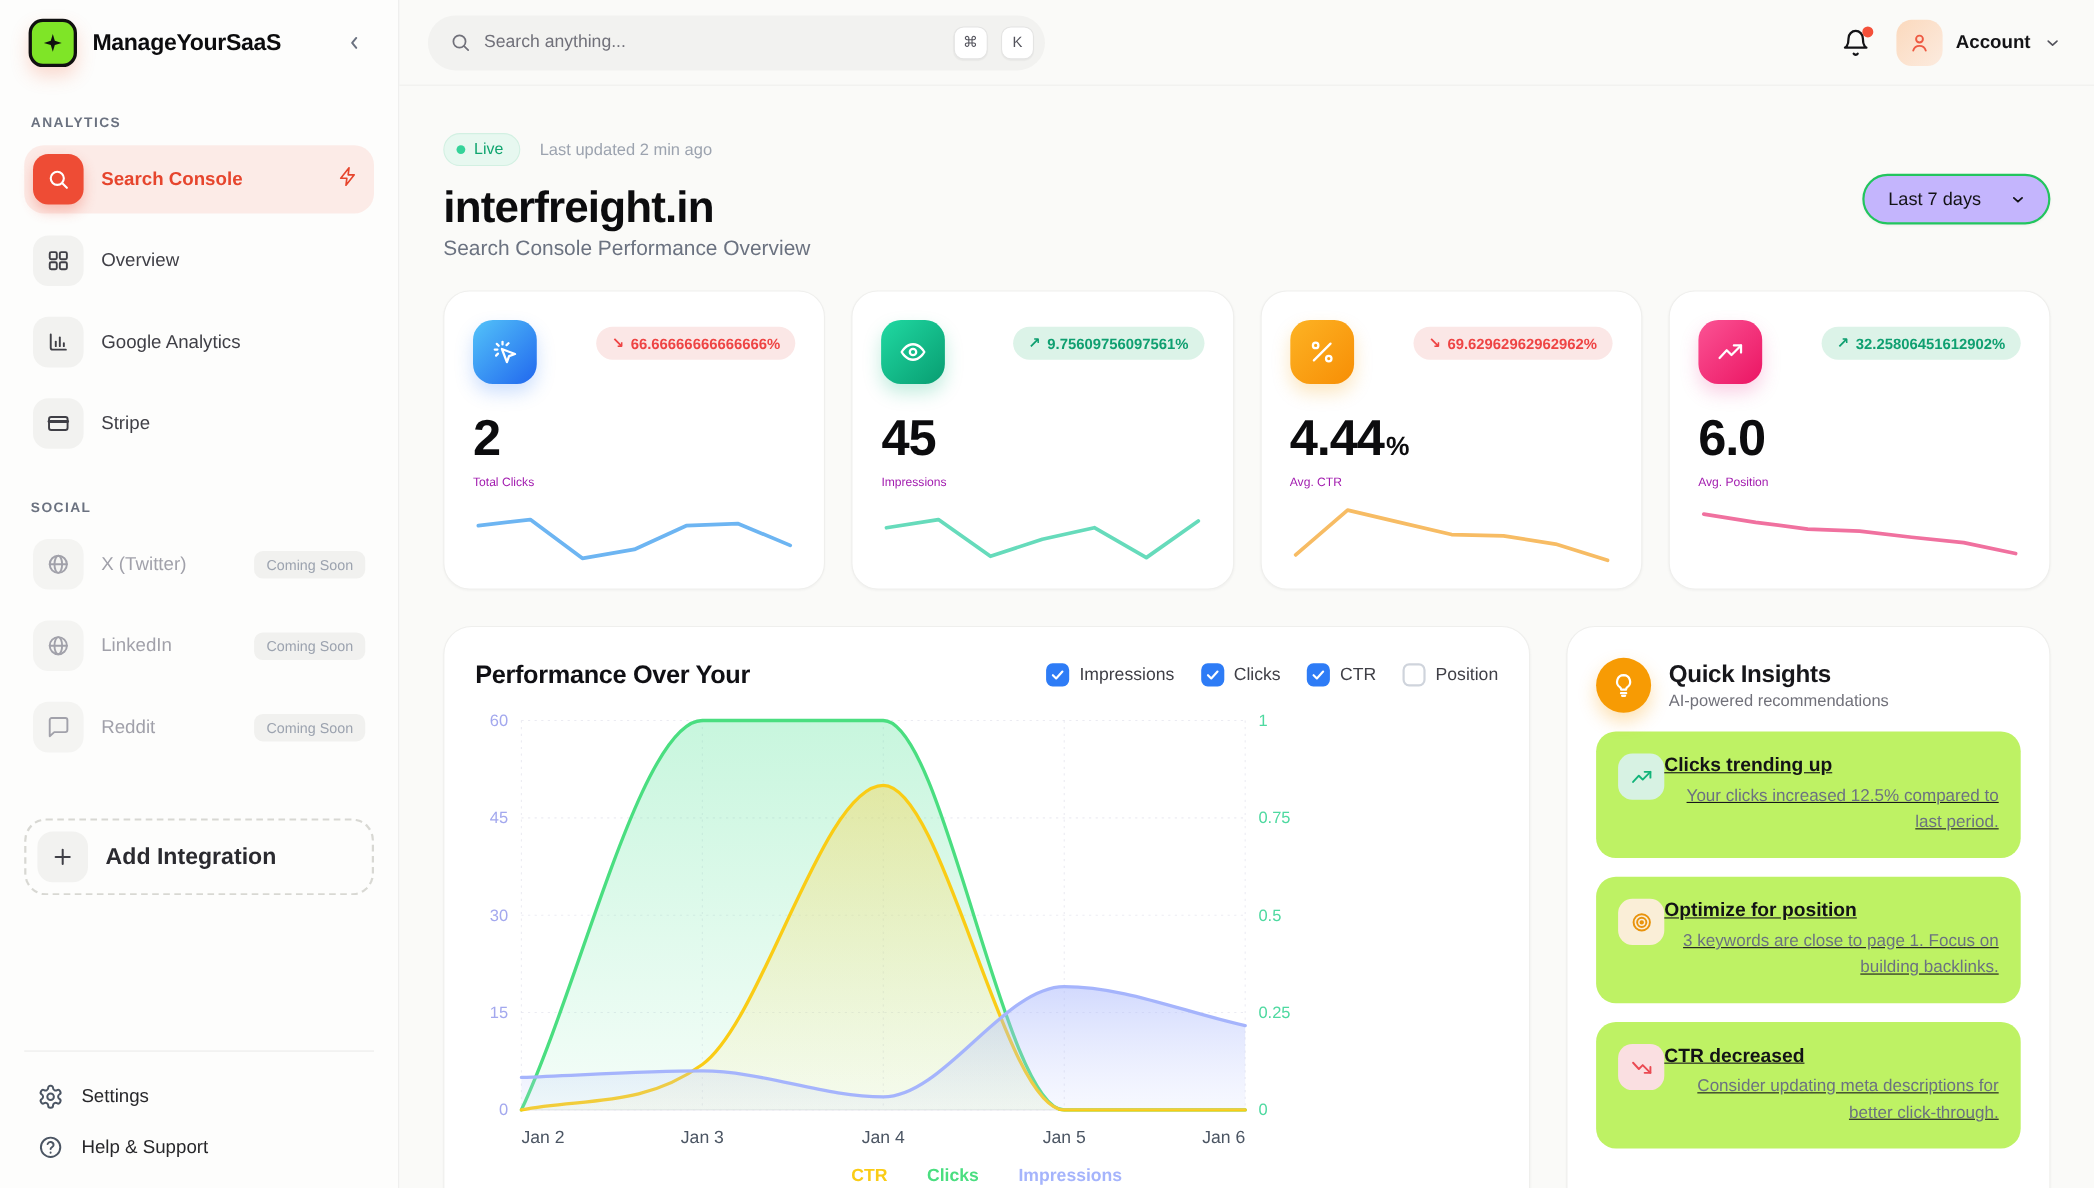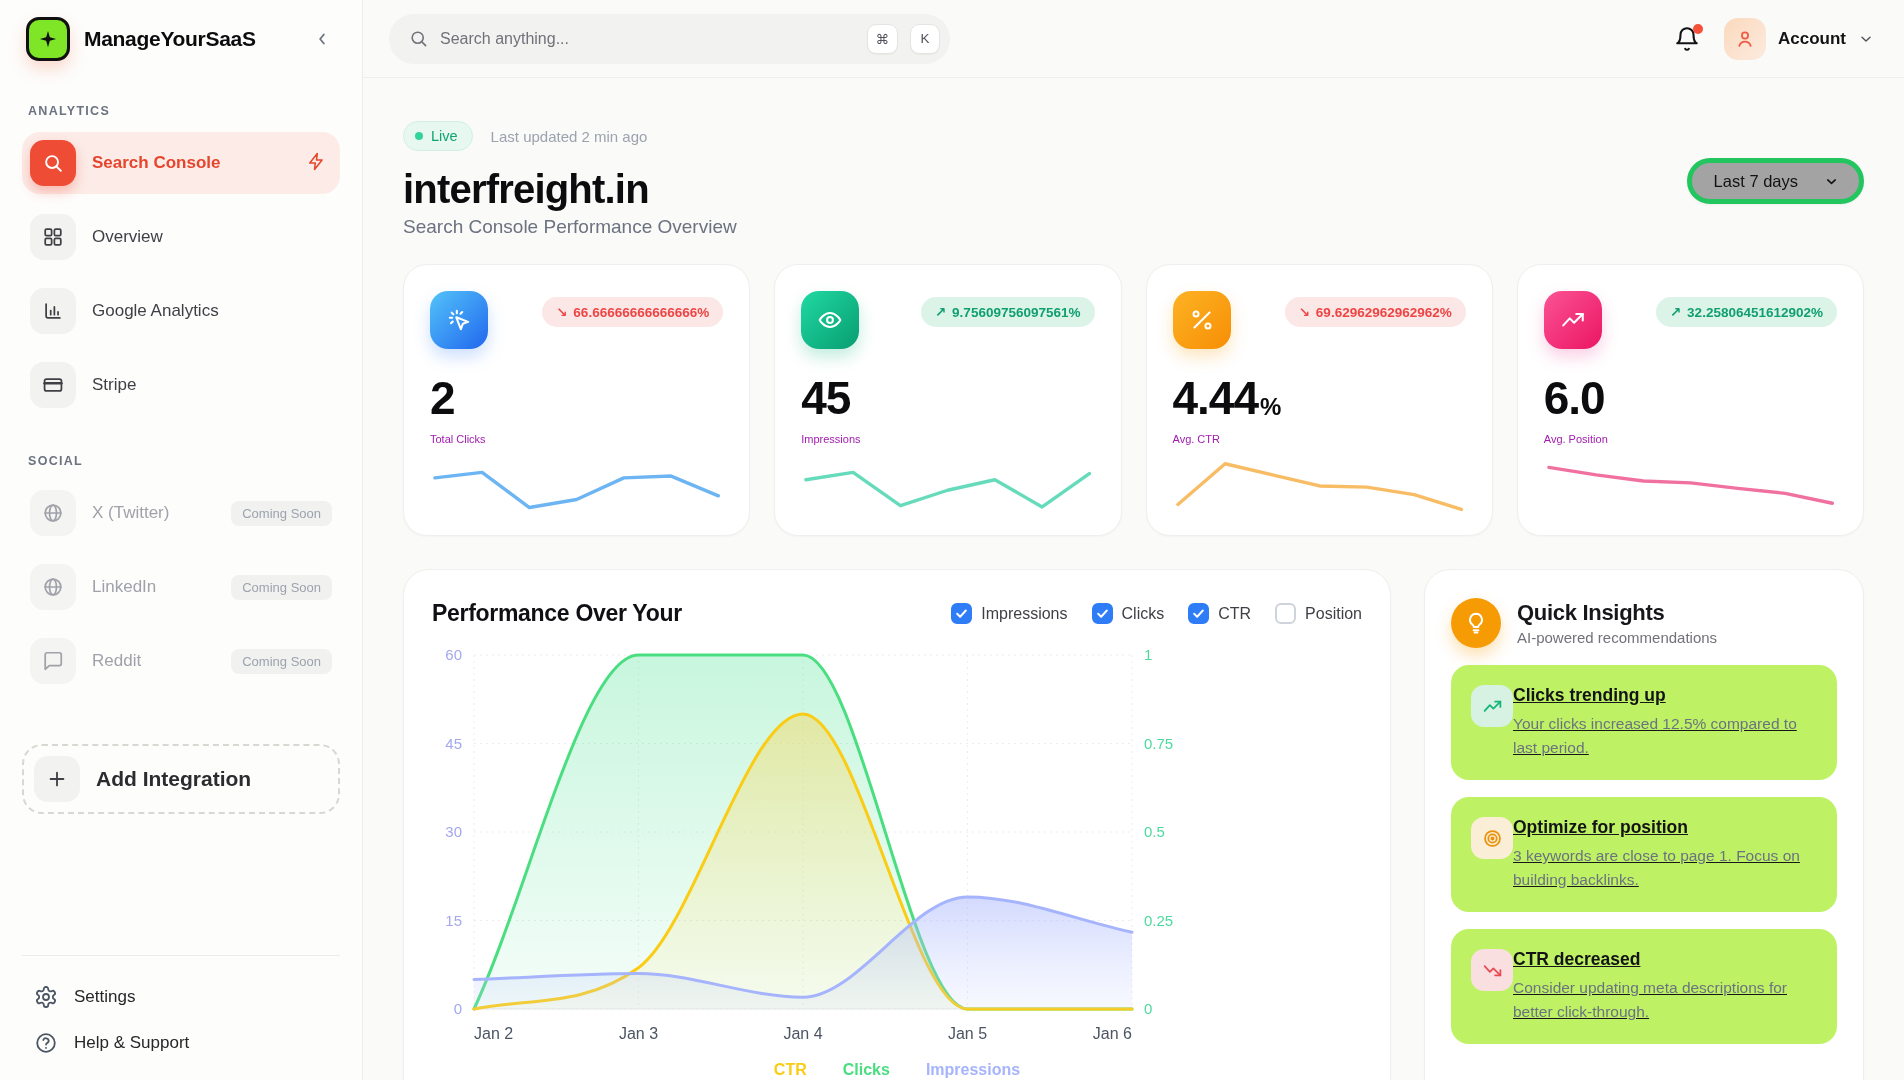--- a/index.html
+++ b/index.html
@@ -47,21 +47,21 @@
   .chev { color:#52525b; display:flex; }
 
   
   .main { flex:1; background:#fafaf8; overflow:hidden; position:relative; padding:43px 40px 0; }
   .meta-row { display:flex; align-items:center; gap:18px; }
   .live-pill { height:30px; display:flex; align-items:center; gap:8px; background:#e7f8f0; border:1px solid #d2f0e2; border-radius:999px; padding:0 14px 0 11px; color:#10a56f; font-size:14.5px; font-weight:500; }
   .live-dot { width:8px; height:8px; border-radius:50%; background:#34d399; }
   .updated { font-size:15px; color:#9ca3af; }
   .page-title { margin-top:13px; font-size:40px; line-height:50px; font-weight:800; letter-spacing:-.8px; color:#0c0c0e; }
   .page-subtitle { margin-top:2px; font-size:19px; color:#6b7280; }
-  .range-btn { position:absolute; top:80px; right:40px; height:46px; background:#a3a3a3; border:5px solid #22c55e; border-radius:999px; padding:0 20px 0 22px; display:flex; align-items:center; gap:26px; font-size:16.5px; color:#131316; box-shadow:0 1px 3px rgba(0,0,0,.05); cursor:pointer; }
+  .range-btn { position:absolute; top:80px; right:40px; height:46px; background:#c4b5fd; border:2px solid #22c55e; border-radius:999px; padding:0 20px 0 22px; display:flex; align-items:center; gap:26px; font-size:16.5px; color:#131316; box-shadow:0 1px 3px rgba(0,0,0,.05); cursor:pointer; }
 
   
   .stats-row { margin-top:26px; display:grid; grid-template-columns:repeat(4,1fr); gap:24px; }
   .stat-card { background:#fff; border:1px solid #efefed; border-radius:24px; padding:26px 26px 18px; height:272px; display:flex; flex-direction:column; box-shadow:0 1px 2px rgba(0,0,0,.03); }
   .stat-top { display:flex; justify-content:space-between; align-items:flex-start; }
   .stat-icon { width:58px; height:58px; border-radius:18px; display:flex; align-items:center; justify-content:center; color:#fff; }
   .ig-blue { background:linear-gradient(135deg,#53c3f9,#2167ee); box-shadow:0 8px 16px rgba(59,130,246,.25); }
   .ig-teal { background:linear-gradient(135deg,#20d9a2,#089d71); box-shadow:0 8px 16px rgba(16,185,129,.25); }
   .ig-orange { background:linear-gradient(135deg,#fdb324,#f78e05); box-shadow:0 8px 16px rgba(245,158,11,.25); }
   .ig-pink { background:linear-gradient(135deg,#fb5394,#eb1563); box-shadow:0 8px 16px rgba(236,72,153,.25); }
@@ -100,21 +100,21 @@
   .bulb-circle { width:50px; height:50px; border-radius:50%; background:#f79b04; display:flex; align-items:center; justify-content:center; color:#fff; box-shadow:0 8px 16px rgba(247,155,4,.3); }
   .ins-title { font-size:22px; font-weight:800; letter-spacing:-.3px; }
   .ins-sub { font-size:15px; color:#71717a; margin-top:3px; }
   .ins-item { margin-top:17px; background:#bef264; border-radius:18px; padding:20px; display:flex; align-items:flex-start;text-decoration:underline; }
   .ins-item:first-of-type { margin-top:26px; }
   .ins-icon { width:42px; height:42px; border-radius:13px; display:flex; align-items:center; justify-content:center; flex:0 0 42px; }
   .ii-green { background:#d7f2e3; color:#12b479; }
   .ii-amber { background:#faeed7; color:#e9930c; }
   .ii-red { background:#fadfe1; color:#ea4a52; }
   .ins-item-title { font-size:17.5px; font-weight:700; color:#131316; }
-  .ins-item-desc { margin-top:6px; font-size:15.5px; line-height:1.55; color:#6b7280; }
+  .ins-item-desc { margin-top:6px; font-size:15.5px; line-height:1.55; color:#6b7280;text-align:right; }
 </style>
 </head>
 <body>
 
 <div class="app">
 
   <aside class="sidebar">
     <div class="brand-row">
       <div class="logo">
         <svg width="26" height="26" viewBox="0 0 24 24">

